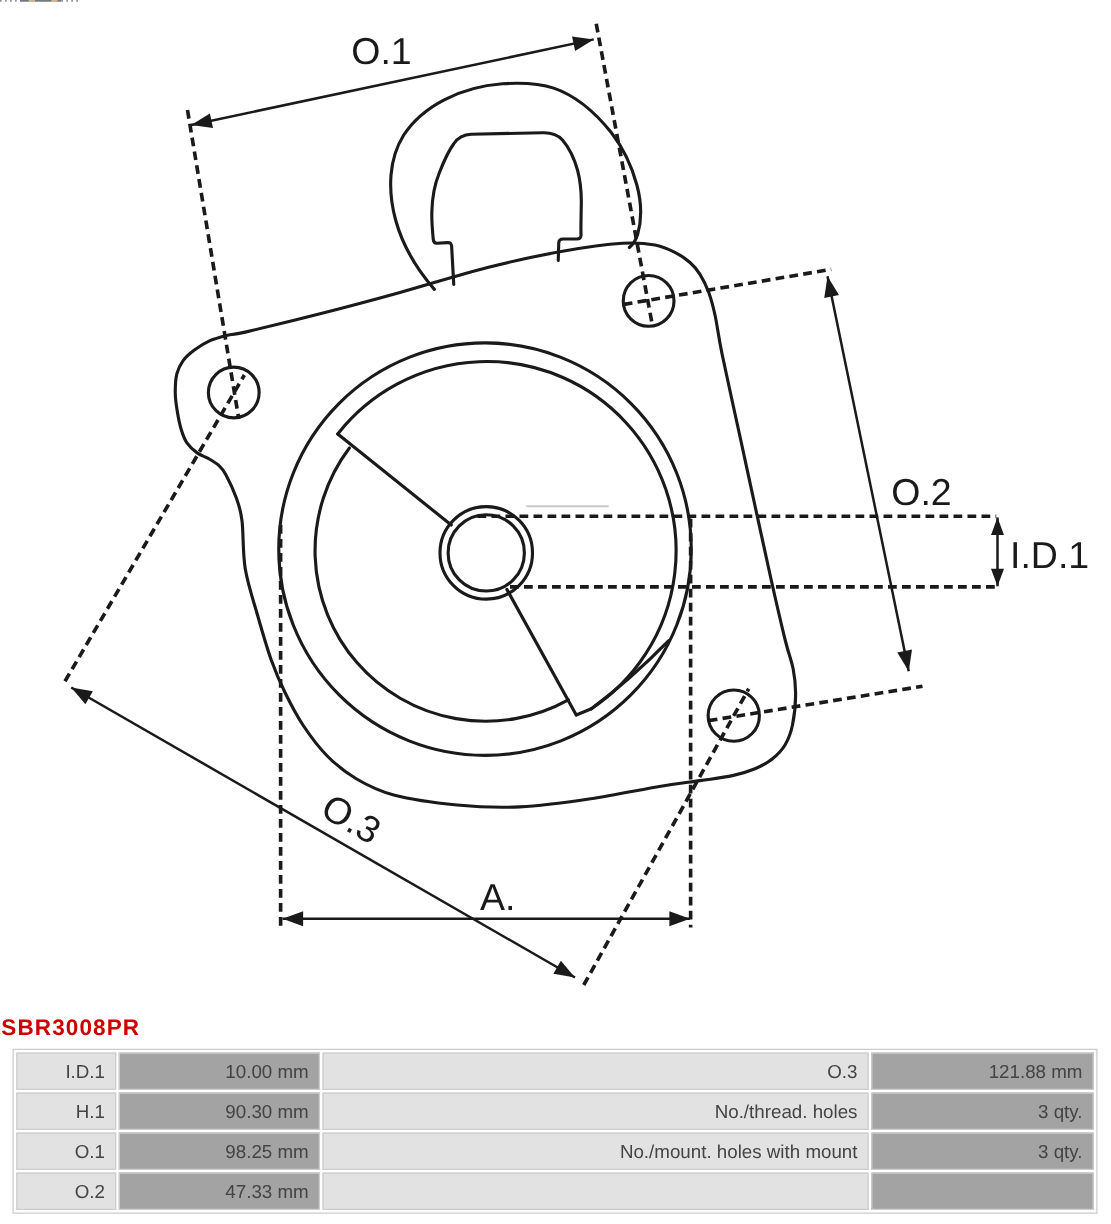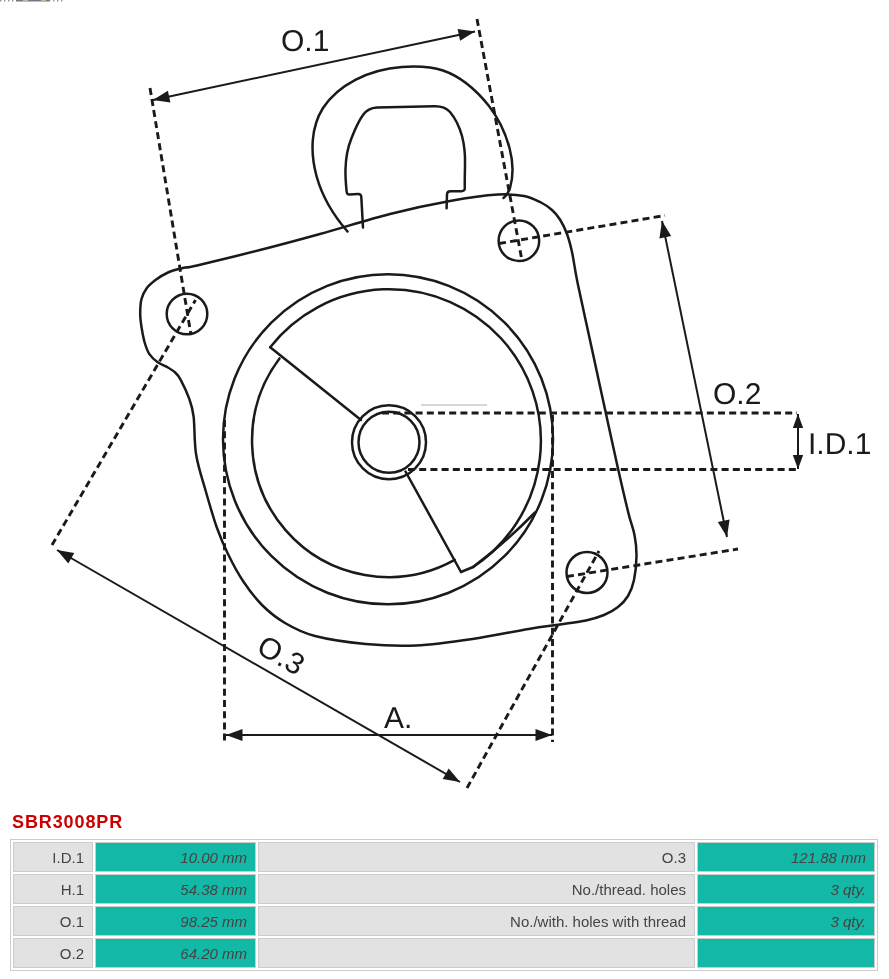--- a/index.html
+++ b/index.html
@@ -1,26 +1,26 @@
 <!DOCTYPE html>
 <html><head>
 <meta charset="utf-8">
 <style>
   html,body { margin:0; padding:0; background:#ffffff; width:889px; height:979px;
                font-family:"Liberation Sans",sans-serif; }
   #wrap { position:relative; width:889px; height:979px; overflow:hidden; }
-  h1 { position:absolute; left:12px; top:812px; margin:0; font-size:18px; font-weight:700;
+  h1 { position:absolute; left:1px; top:812px; margin:0; font-size:18px; font-weight:700;
         color:#cc0000; letter-spacing:0.9px; }
   table { position:absolute; left:10px; top:839px; width:868px; border-collapse:separate;
            border-spacing:2px; background:#ffffff; border:1px solid #cccccc;
            font-size:15px; color:#444444; table-layout:fixed; }
   td { border:1px solid #cccccc; text-align:right; padding:0 8px 0 0; height:28px;
         overflow:hidden; white-space:nowrap; }
   td.g { background:#e2e2e2; }
-  td.w { background:#14b8a6;font-style:italic; }
+  td.w { background:#a3a3a3; }
   .w1 { width:70px; } .w2 { width:151px; } .w3 { width:427px; } .w4 { width:auto; }
 </style>
 </head>
 <body>
 <div id="wrap">
 <svg width="889" height="812" viewBox="0 0 889 812" style="position:absolute;left:0;top:0">
 <g fill="none" stroke="#1a1a1a" stroke-width="2.5" stroke-linecap="round" stroke-linejoin="round">
 <path d="M197.0,265.5 C210.0,262.5 239.5,255.2 260.0,250.0 C280.5,244.8 298.3,240.0 320.0,234.0 C341.7,228.0 368.3,219.5 390.0,214.0 C411.7,208.5 432.0,204.2 450.0,201.0 C468.0,197.8 485.7,195.4 498.0,194.6 C510.3,193.8 516.8,194.7 524.0,196.0 C531.2,197.3 536.3,200.2 541.0,202.5 C545.7,204.8 548.8,207.2 552.0,210.0 C555.2,212.8 557.5,215.5 560.0,219.5 C562.5,223.5 565.0,228.6 567.0,234.0 C569.0,239.4 570.2,243.8 572.0,252.0 C573.8,260.2 574.4,267.2 577.6,283.0 C580.9,298.8 587.0,326.5 591.5,347.0 C596.0,367.5 600.0,386.3 604.3,406.0 C608.6,425.7 613.2,447.2 617.2,465.0 C621.2,482.8 625.4,500.9 628.3,512.6 C631.2,524.3 633.1,527.8 634.5,535.0 C635.9,542.2 636.6,548.5 636.5,556.0 C636.4,563.5 635.4,573.3 634.0,580.0 C632.6,586.7 630.7,591.5 628.0,596.0 C625.3,600.5 622.0,603.8 618.0,607.0 C614.0,610.2 609.3,612.8 604.0,615.0 C598.7,617.2 593.3,618.9 586.0,620.5 C578.7,622.1 569.5,623.1 560.0,624.5 C550.5,625.9 543.3,626.6 528.7,629.0 C514.1,631.4 491.3,636.2 472.5,639.0 C453.7,641.8 433.8,644.7 416.0,645.5 C398.2,646.3 382.4,645.6 365.6,644.0 C348.8,642.4 328.4,639.5 315.0,636.0 C301.6,632.5 293.8,628.2 285.0,623.0 C276.2,617.8 269.0,612.0 262.0,605.0 C255.0,598.0 248.7,589.5 243.0,581.0 C237.3,572.5 232.3,562.8 228.0,554.0 C223.7,545.2 220.7,538.3 217.0,528.0 C213.3,517.7 209.5,504.2 206.0,492.0 C202.5,479.8 198.3,467.6 196.2,455.0 C194.1,442.4 194.8,426.1 193.6,416.6 C192.4,407.1 191.2,404.3 189.0,398.2 C186.8,392.1 183.0,384.1 180.7,379.8 C178.4,375.5 177.5,374.6 175.2,372.5 C172.9,370.4 169.8,368.6 166.9,366.9 C164.0,365.2 160.6,364.4 157.7,362.3 C154.8,360.2 151.6,357.3 149.4,354.1 C147.2,350.9 146.1,347.3 144.8,343.0 C143.5,338.7 142.5,333.2 141.7,328.3 C140.9,323.4 140.2,318.5 140.2,313.6 C140.2,308.7 140.4,303.2 141.5,299.0 C142.6,294.8 144.2,291.7 146.5,288.5 C148.8,285.3 151.9,282.7 155.5,280.0 C159.1,277.3 163.6,274.5 168.0,272.5 C172.4,270.5 177.2,269.4 182.0,268.2 C186.8,267.0 184.0,268.5 197.0,265.5 Z"></path>
 <path d="M347.5,231.5 C334,216 322,196 316.5,176 C310,152 311,127 323,108 C338,85 368,69.5 402,67 C418,66 431,66.5 443,70.5 C462,77 477,91 489,106 C499,119 505.5,133 509.5,148 C513,161 513.5,176 510,188 C508,193.5 506,196 503.5,198"></path>
 <path d="M363,227.5 L361.3,197 Q361.1,193.9 358.1,194.1 L349.6,194.6 Q346.9,194.7 346.6,191.5 C345.9,184 345.2,177 345.5,169 C345.8,159 347.5,148 351.2,139 C354.5,130.5 357.5,122.5 363,115 C366,110.5 371,107.6 377,107.4 L434,106.2 C440,106 446,107.5 450,112 C455.5,118.5 459.5,127 462,136 C464.5,145.5 465.3,155 465,165 C464.9,173 464.6,181 464.8,188 Q464.9,191.2 461.4,191.2 L450.4,191.2 Q447.1,191.2 447,194.4 L446.6,208.3"></path>
@@ -82,31 +82,31 @@
 <table>
 <tbody>
         <tr>
           <td class="g w1">I.D.1</td>
           <td class="w w2">10.00 mm</td>
           <td class="g w3">O.3</td>
           <td class="w w4">121.88 mm</td>
         </tr>
 <tr>
           <td class="g w1">H.1</td>
-          <td class="w w2">54.38 mm</td>
+          <td class="w w2">90.30 mm</td>
           <td class="g w3">No./thread. holes</td>
           <td class="w w4">3 qty.</td>
         </tr>
 <tr>
           <td class="g w1">O.1</td>
           <td class="w w2">98.25 mm</td>
-          <td class="g w3">No./with. holes with thread</td>
+          <td class="g w3">No./mount. holes with mount</td>
           <td class="w w4">3 qty.</td>
         </tr>
 <tr>
           <td class="g w1">O.2</td>
-          <td class="w w2">64.20 mm</td>
+          <td class="w w2">47.33 mm</td>
           <td class="g w3"></td>
           <td class="w w4"></td>
         </tr>
 </tbody>
     </table>
 </div>
 
 </body></html>

